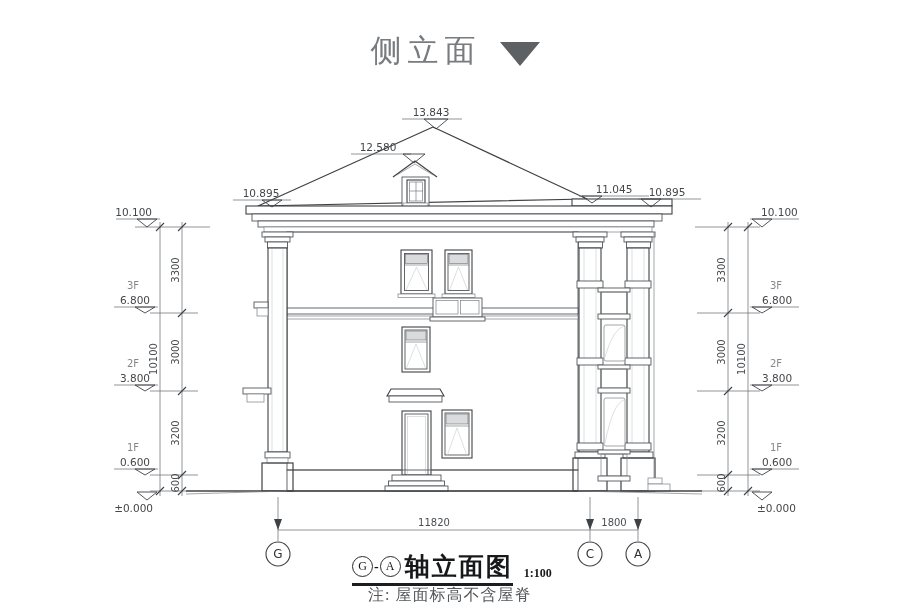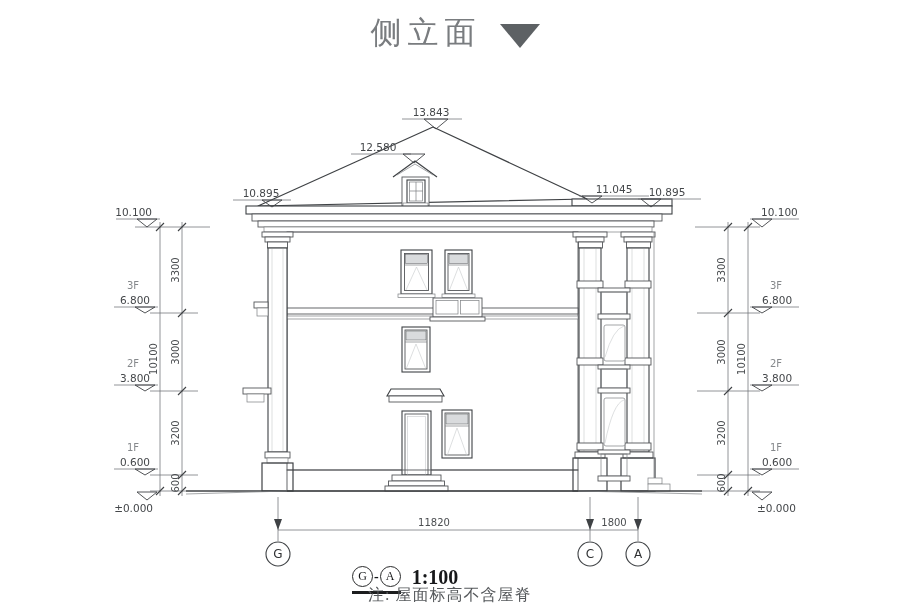--- a/index.html
+++ b/index.html
@@ -1,20 +1,20 @@
 <!DOCTYPE html>
 <html><head>
 <meta charset="utf-8">
 <style>
   html,body{margin:0;padding:0;width:910px;height:616px;background:#fff;overflow:hidden;
     font-family:"DejaVu Sans",sans-serif;}
   .stage{position:relative;width:910px;height:616px;background:#fff;}
 
   
-  .hdr{position:absolute;top:12px;left:0;width:100%;display:flex;justify-content:center;
+  .hdr{position:absolute;top:30px;left:0;width:100%;display:flex;justify-content:center;
     align-items:center;gap:18px;}
   .hdr-title{font-size:31px;color:#797c7f;letter-spacing:6px;font-weight:500;
     font-family:"Liberation Sans",sans-serif;}
   .hdr-tri{width:0;height:0;border-left:20px solid transparent;border-right:20px solid transparent;
     border-top:24px solid #5d6164;margin-top:6px;}
 
   
   .draw{position:absolute;left:0;top:0;}
 
   .s1{stroke:#3f4245;stroke-width:1.2;fill:none}
@@ -36,21 +36,21 @@
 
   
   .caption{position:absolute;left:352px;top:540px;display:flex;align-items:flex-end;
     font-family:"Liberation Serif",serif;color:#17181a;}
   .cap-underlined{display:flex;align-items:center;border-bottom:3px solid #1c1d1e;
     padding-bottom:4px;}
   .axis-circle-sm{width:19px;height:19px;border:1.6px solid #2a2b2c;border-radius:50%;
     display:flex;align-items:center;justify-content:center;font-size:12px;flex:none;}
   .cap-dash{font-size:14px;margin:0 1px;font-weight:700;}
   .cap-title{font-size:25px;font-weight:700;letter-spacing:2px;margin-left:4px;line-height:1;}
-  .cap-scale{font-size:20px;font-weight:700;margin-left:11px;padding-bottom:7px;line-height:1;margin-top:27px;}
+  .cap-scale{font-size:12px;font-weight:700;margin-left:11px;padding-bottom:7px;line-height:1;margin-top:27px;}
 
   
   .note{position:absolute;left:368px;top:585px;font-family:"Liberation Serif",serif;
     font-size:16px;color:#55585b;letter-spacing:1px;}
 </style>
 </head>
 <body>
 
 <div class="stage">
 
@@ -324,19 +324,20 @@
       <circle cx="638" cy="554" r="12" class="fw1"></circle>
       <text class="axtext" text-anchor="middle" x="638" y="558">A</text>
     </g>
   </svg>
 
   <div class="caption">
     <span class="cap-underlined">
       <span class="axis-circle-sm">G</span>
       <span class="cap-dash">-</span>
       <span class="axis-circle-sm">A</span>
+      <span class="cap-title">轴立面图</span>
     </span>
     <span class="cap-scale">1:100</span>
   </div>
 
   <div class="note">注: 屋面标高不含屋脊</div>
 
 </div>
 
 </body></html>

